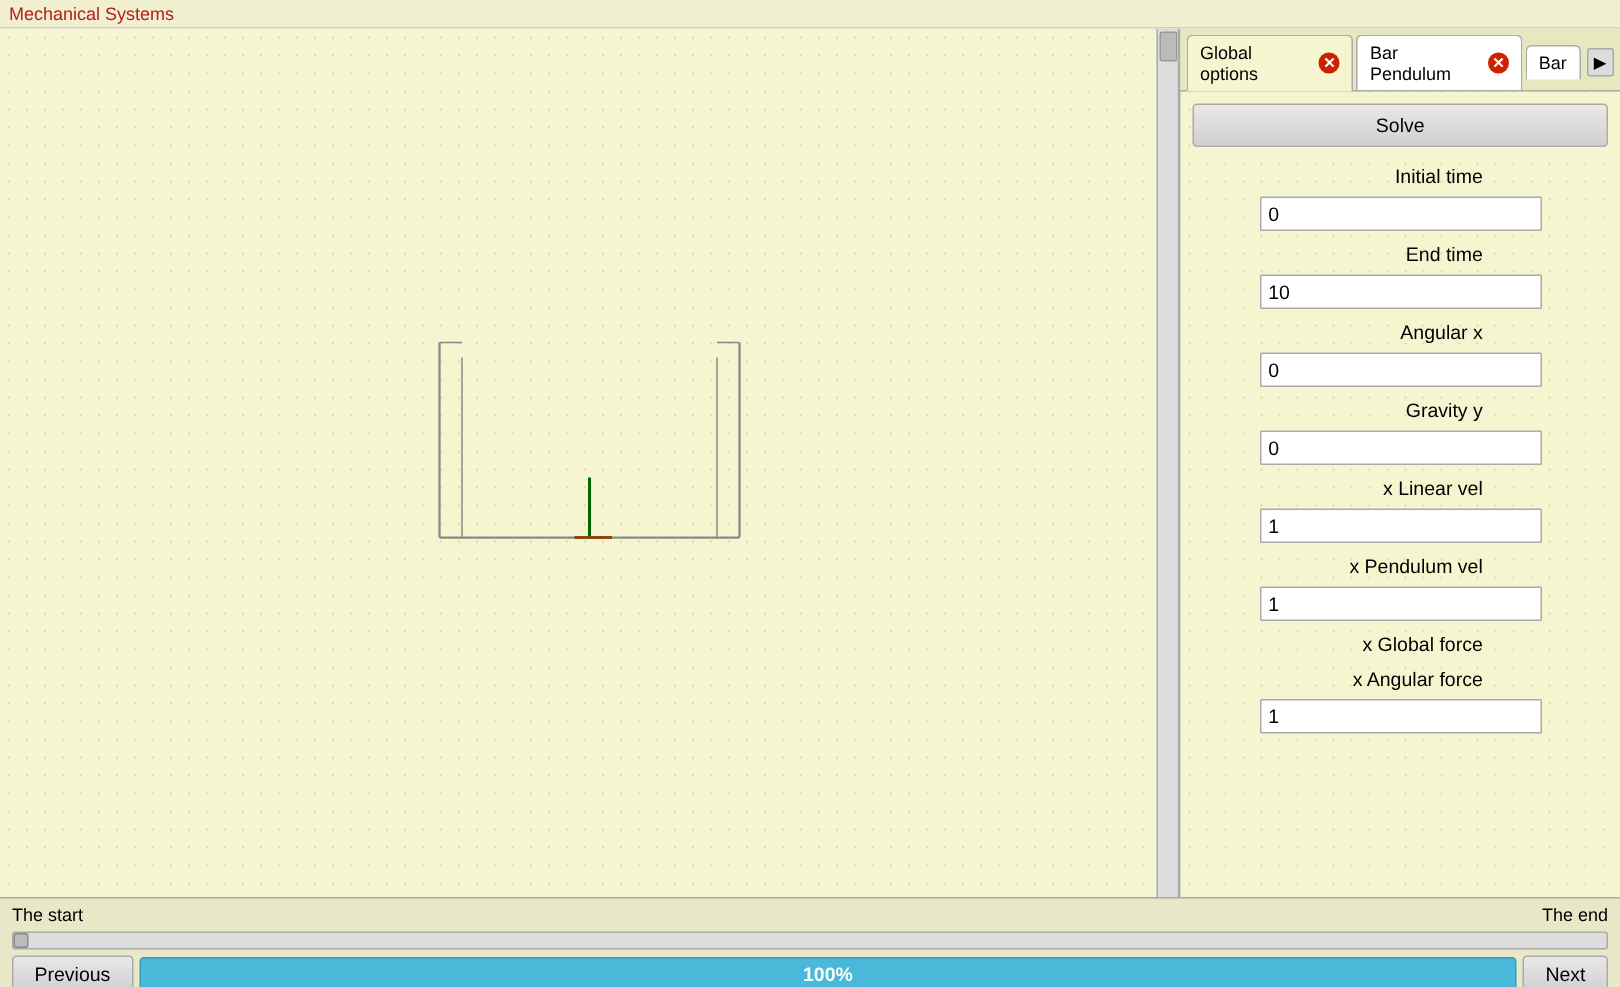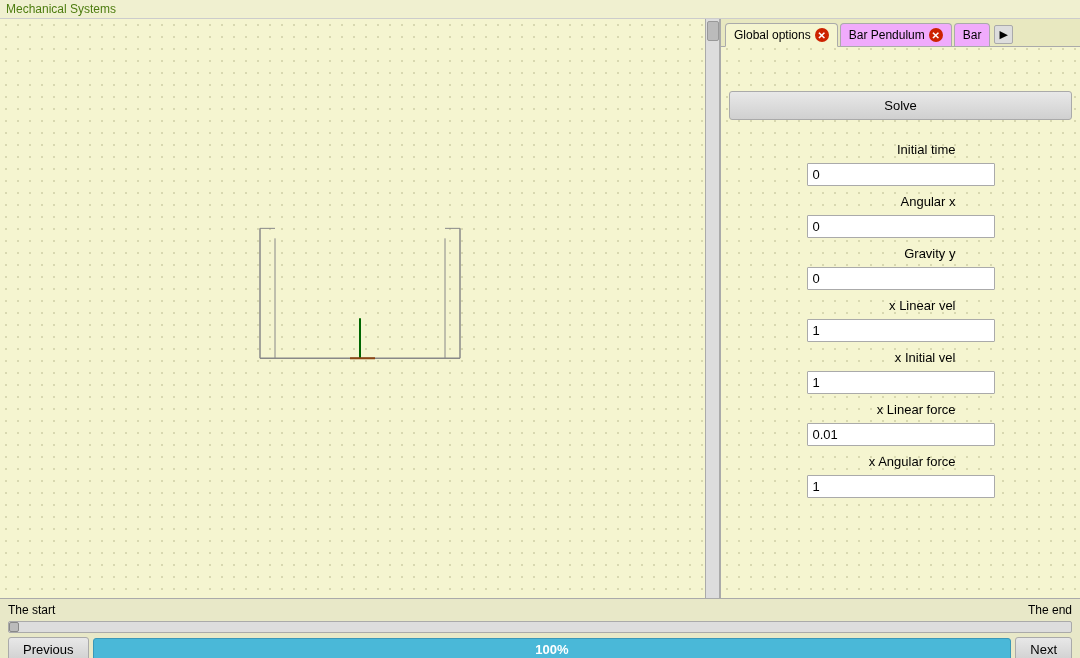--- a/index.html
+++ b/index.html
@@ -13,21 +13,21 @@
       display: flex;
       flex-direction: column;
     }
 
     
     #title-bar {
       background: #f0f0d0;
       border-bottom: 1px solid #ccc;
       padding: 2px 6px;
       font-size: 12px;
-      color: #4d7c0f;
+      color: #b91c1c;
     }
 
     
     #main-content {
       display: flex;
       flex: 1;
       overflow: hidden;
     }
 
     
@@ -67,45 +67,44 @@
     
     #diagram-container {
       position: absolute;
       top: 50%;
       left: 50%;
       transform: translate(-50%, -55%);
     }
 
     
     #right-panel {
-      width: 360px;
+      width: 294px;
       background: #f5f5d0;
       background-image:
         radial-gradient(circle, #d8d8b0 1px, transparent 1px);
       background-size: 12px 12px;
       display: flex;
       flex-direction: column;
       border-left: 1px solid #aaa;
-      gap: 36px;
     }
 
     
     #tabs-bar {
       display: flex;
       align-items: center;
       background: #e8e8c0;
       border-bottom: 1px solid #aaa;
       padding: 4px 4px 0 4px;
       gap: 2px;
     }
 
     .tab {
       display: flex;
       align-items: center;
-      background: #f0abfc;
+      background: #ffffff;
       border: 1px solid #aaa;
       border-bottom: none;
       border-radius: 4px 4px 0 0;
       padding: 4px 8px;
       cursor: pointer;
       font-size: 12px;
       gap: 4px;
     }
 
     .tab.active {
@@ -149,21 +148,21 @@
     }
 
     #solve-button {
       background: linear-gradient(to bottom, #e8e8e8, #d0d0d0);
       border: 1px solid #aaa;
       border-radius: 3px;
       padding: 6px 16px;
       cursor: pointer;
       font-size: 13px;
       width: 100%;
-      margin-bottom: 16px;
+      margin-bottom: 6px;
     }
 
     .field-row {
       display: flex;
       align-items: center;
       padding: 4px 0;
       gap: 6px;
       flex-direction: column;
     }
 
@@ -313,38 +312,41 @@
 
     <div id="panel-content">
       <button id="solve-button">Solve</button>
 
       <div id="fields-container">
           <div class="field-row">
             <span class="field-label">Initial time</span>
             <input type="text" class="field-input" value="0" style="">
           </div>
           <div class="field-row">
+            <span class="field-label">End time</span>
+            <input type="text" class="field-input" value="10" style="">
+          </div>
+          <div class="field-row">
             <span class="field-label">Angular x</span>
             <input type="text" class="field-input" value="0" style="">
           </div>
           <div class="field-row">
             <span class="field-label">Gravity y</span>
             <input type="text" class="field-input" value="0" style="">
           </div>
           <div class="field-row">
             <span class="field-label">x Linear vel</span>
             <input type="text" class="field-input" value="1" style="">
           </div>
           <div class="field-row">
-            <span class="field-label">x Initial vel</span>
+            <span class="field-label">x Pendulum vel</span>
             <input type="text" class="field-input" value="1" style="">
           </div>
           <div class="field-row">
-            <span class="field-label">x Linear force</span>
-            <input type="text" class="field-input" value="0.01" style="">
+            <span class="field-label">x Global force</span>
           </div>
           <div class="field-row">
             <span class="field-label">x Angular force</span>
             <input type="text" class="field-input" value="1" style="">
           </div>
         </div>
     </div>
 
   </div>
 </div>

